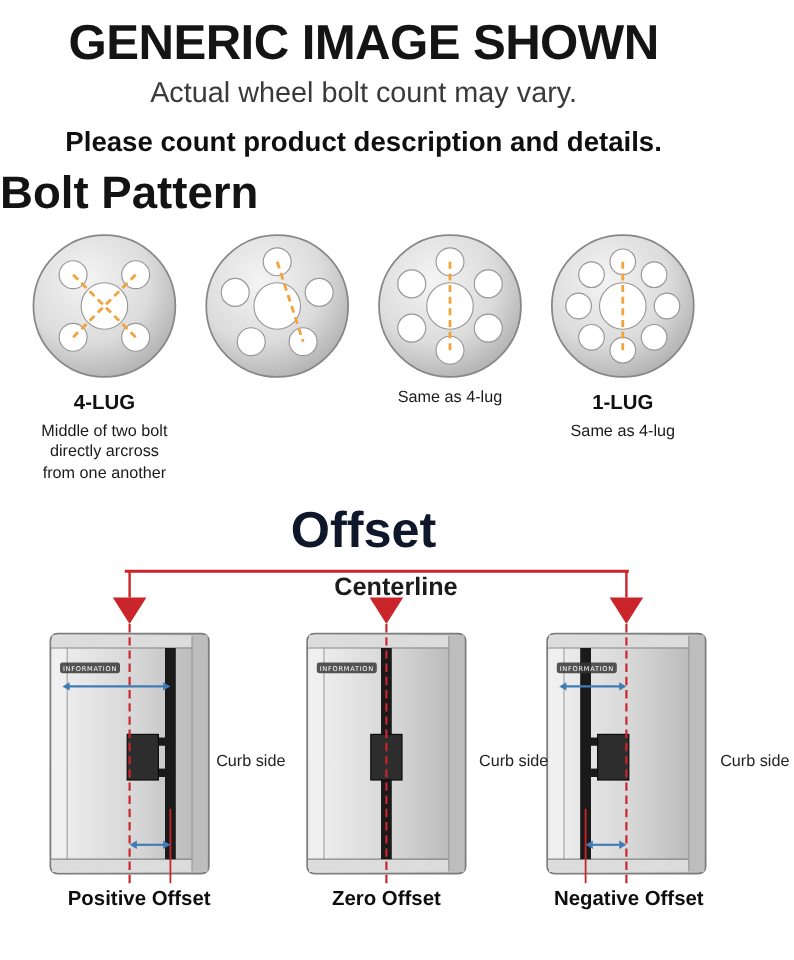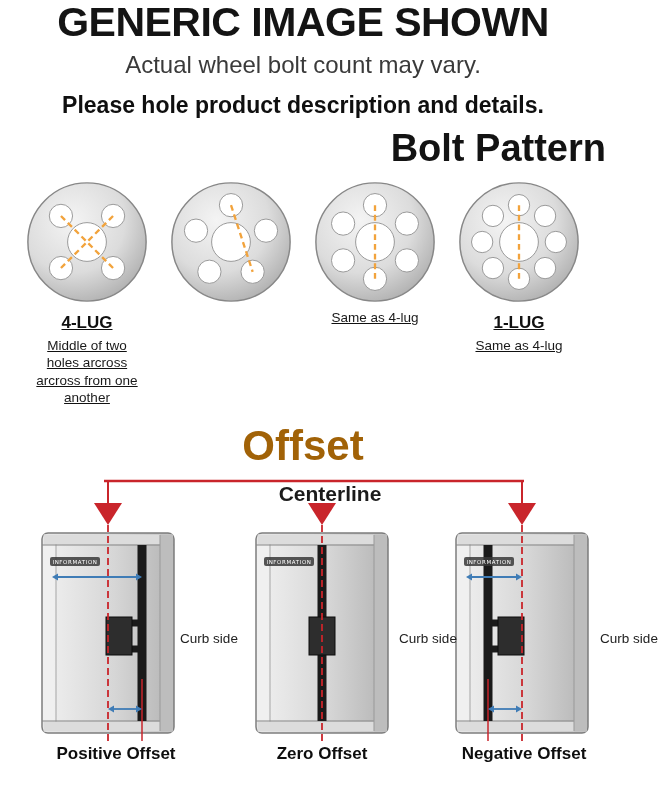--- a/index.html
+++ b/index.html
@@ -8,52 +8,52 @@
     --arrow-blue:#3f7cb6;
   }
   *{margin:0;padding:0;box-sizing:border-box;}
   html,body{width:662px;height:800px;}
   body{
     background:#ffffff;
     font-family:"Liberation Sans",sans-serif;
     color:#111;
     overflow:hidden;
   }
-  .page{width:606px;height:800px;padding-top:0;}
+  .page{width:606px;height:800px;padding-top:13px;}
   .main-title{
     font-size:41px;font-weight:bold;text-align:center;
     letter-spacing:-0.5px;color:#141414;line-height:1.1;
   }
   .subtitle{font-size:24px;text-align:center;color:#3a3a3a;margin-top:6px;line-height:1.2;}
   .note{font-size:23px;font-weight:bold;text-align:center;margin-top:12px;color:#0f0f0f;line-height:1.2;}
-  .bolt-heading{font-size:38px;font-weight:bold;text-align:right;margin-top:8px;color:#131313;line-height:1.15;}
-  .wheel-row{display:flex;justify-content:center;margin-top:8px;text-decoration:underline;}
+  .bolt-heading{font-size:38px;font-weight:bold;text-align:left;margin-top:8px;color:#131313;line-height:1.15;}
+  .wheel-row{display:flex;justify-content:center;margin-top:8px;}
   .lug-item{width:144px;text-align:center;}
   .lug-wheel{width:126px;height:126px;display:block;margin:0 auto;}
   .lug-label{font-size:17px;font-weight:bold;margin-top:8px;color:#101010;}
   .lug-desc{font-size:13.5px;line-height:1.28;margin:4px auto 0;max-width:114px;color:#1a1a1a;}
-  .offset-heading{font-size:42px;font-weight:bold;text-align:center;margin-top:16px;color:#a16207;line-height:1.15;}
+  .offset-heading{font-size:42px;font-weight:bold;text-align:center;margin-top:16px;color:#0f172a;line-height:1.15;}
   .offset-svg{display:block;width:662px;height:295px;margin-top:4px;}
   .cl-line{stroke:var(--accent-red);stroke-width:2.5;}
   .cl-stem{stroke:var(--accent-red);stroke-width:2;}
   .cl-tri{fill:var(--accent-red);}
   .centerline-text{font-size:21px;font-weight:600;fill:#1b1b1b;text-anchor:middle;font-family:"Liberation Sans",sans-serif;}
   .curb-text{font-size:13.5px;fill:#222;text-anchor:middle;font-family:"Liberation Sans",sans-serif;}
   .offset-label{font-size:17px;font-weight:bold;fill:#0e0e0e;text-anchor:middle;font-family:"Liberation Sans",sans-serif;}
   .wm-text{font-size:5.5px;fill:#ffffff;text-anchor:middle;letter-spacing:0.6px;font-family:"DejaVu Sans",sans-serif;}
 </style>
 </head>
 <body>
 
 <div class="page">
 
   <header>
     <h1 class="main-title">GENERIC IMAGE SHOWN</h1>
     <p class="subtitle">Actual wheel bolt count may vary.</p>
-    <p class="note">Please hole product description and details.</p>
+    <p class="note">Please count product description and details.</p>
   </header>
 
   <section>
     <h2 class="bolt-heading">Bolt Pattern</h2>
     <div class="wheel-row">
       <figure class="lug-item">
         <svg class="lug-wheel" viewBox="0 0 130 130">
             <defs>
               <radialGradient id="wg0" cx="38%" cy="32%" r="80%">
                 <stop offset="0%" stop-color="#f4f4f4"></stop>
@@ -65,21 +65,21 @@
             <circle cx="91.9" cy="91.9" r="12" fill="#ffffff" stroke="#979797"></circle>
             <circle cx="38.1" cy="91.9" r="12" fill="#ffffff" stroke="#979797"></circle>
             <circle cx="38.1" cy="38.1" r="12" fill="#ffffff" stroke="#979797"></circle>
             <circle cx="91.9" cy="38.1" r="12" fill="#ffffff" stroke="#979797"></circle>
             <circle cx="65" cy="65" r="20" fill="#ffffff" stroke="#979797"></circle>
             <line x1="38.12994231491119" y1="38.1299423149112" x2="91.87005768508881" y2="91.8700576850888" stroke="#f2a33c" stroke-width="2.4" stroke-dasharray="6 4"></line>
             <line x1="91.8700576850888" y1="38.12994231491119" x2="38.1299423149112" y2="91.87005768508881" stroke="#f2a33c" stroke-width="2.4" stroke-dasharray="6 4"></line>
           </svg>
         <figcaption>
           <div class="lug-label">4-LUG</div>
-          <div class="lug-desc">Middle of two holes arcross arcross from one another</div>
+          <div class="lug-desc">Middle of two bolt directly arcross from one another</div>
         </figcaption>
       </figure>
       <figure class="lug-item">
         <svg class="lug-wheel" viewBox="0 0 130 130">
             <defs>
               <radialGradient id="wg1" cx="38%" cy="32%" r="80%">
                 <stop offset="0%" stop-color="#f4f4f4"></stop>
                 <stop offset="55%" stop-color="#dcdcdc"></stop>
                 <stop offset="100%" stop-color="#a6a6a6"></stop>
               </radialGradient>

